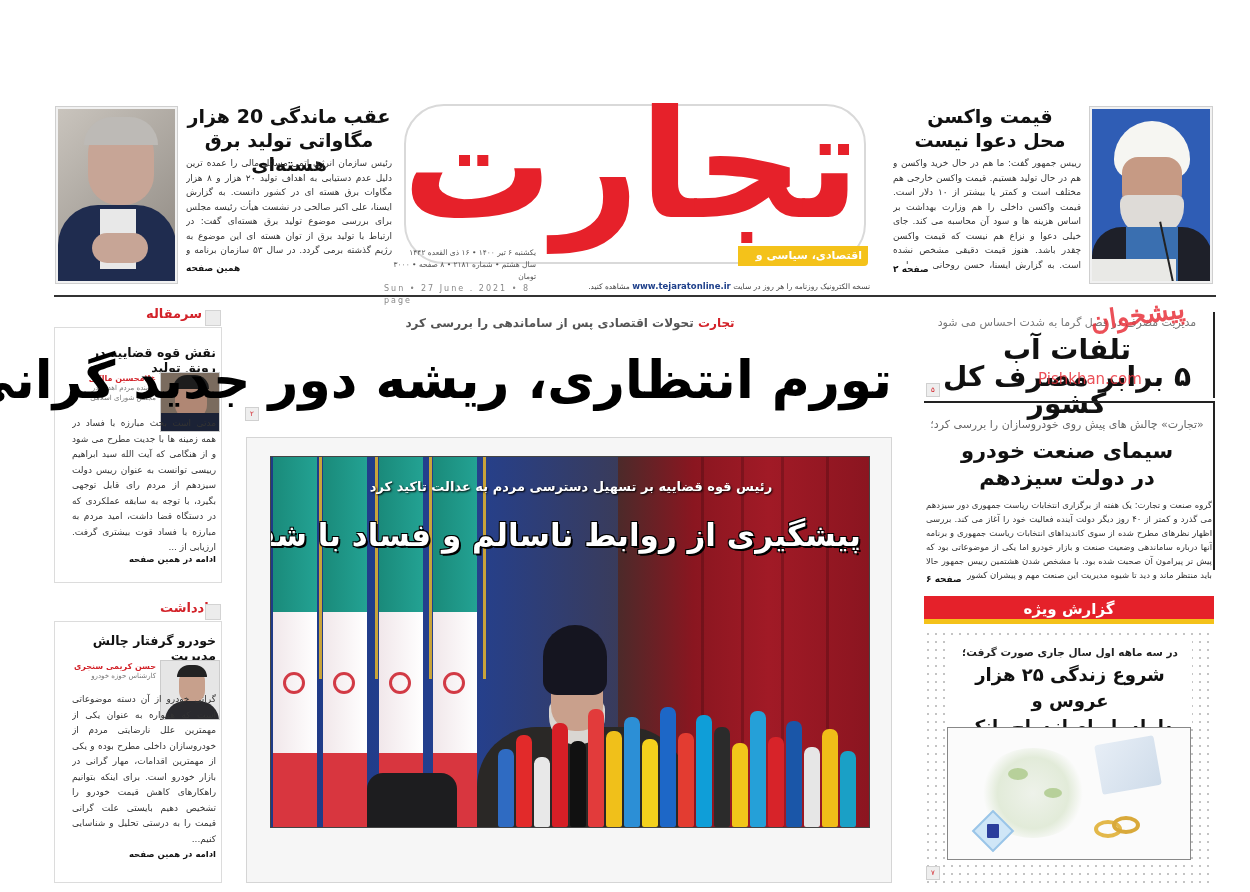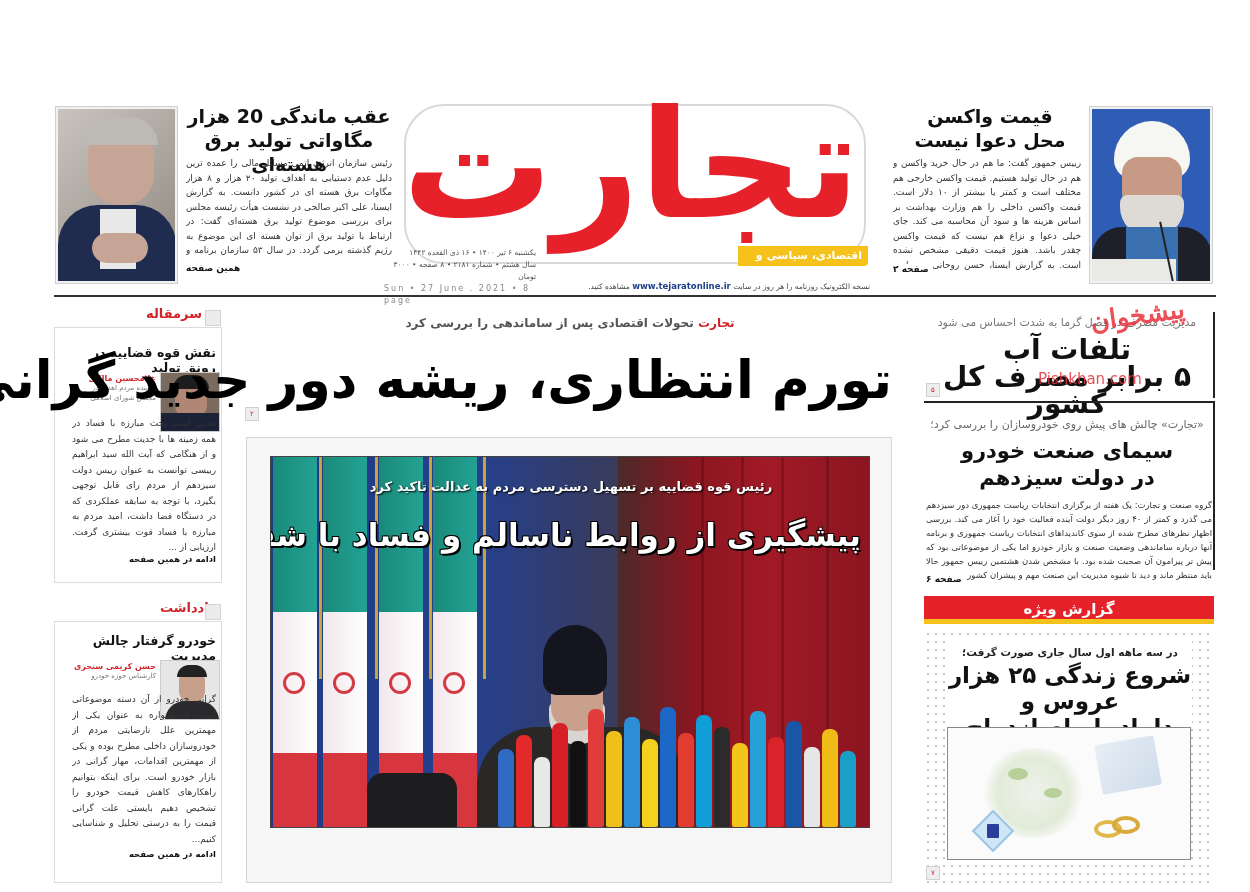--- a/index.html
+++ b/index.html
@@ -71,21 +71,21 @@
   .r-kicker { font-size: 11px; color: #777; }
   .r-headline { font-size: 28px; font-weight: bold; color: #111; line-height: 27px; }
   .r-headline2 { font-size: 21px; font-weight: bold; color: #111; line-height: 27px; }
   .vrule { width: 1.5px; background: #222; }
   .special-bar { left: 924px; top: 596px; width: 290px; height: 28px; background: #e5212a; border-bottom: 5px solid #f4c21a; color: #fff; font-weight: bold; font-size: 15px; line-height: 26px; text-align: center; }
   .dotted-area { left: 924px; top: 630px; width: 290px; height: 254px;
     background-image: radial-gradient(circle, #c4c4c4 0.9px, transparent 1.2px);
     background-size: 8px 8px; }
   .special-inner { left: 948px; top: 640px; width: 244px; height: 86px; background: #fff; }
   .special-kicker { font-size: 10.5px; font-weight: bold; color: #222; }
-  .special-headline { font-size: 23px; font-weight: bold; color: #111; line-height: 26px; }
+  .special-headline { font-size: 18px; font-weight: bold; color: #111; line-height: 26px; }
   .special-photo { left: 947px; top: 727px; width: 244px; height: 133px; background: #fbfbfb; border: 1.5px solid #888; overflow: hidden; }
 </style>
 </head>
 <body>
 
 <div class="abs logo-wrap">
   <div class="logo-outline"></div>
   <div class="logo-text">تجارت</div>
 </div>
 <div class="abs tagline rtl">اقتصادی، سیاسی و اجتماعی</div>

